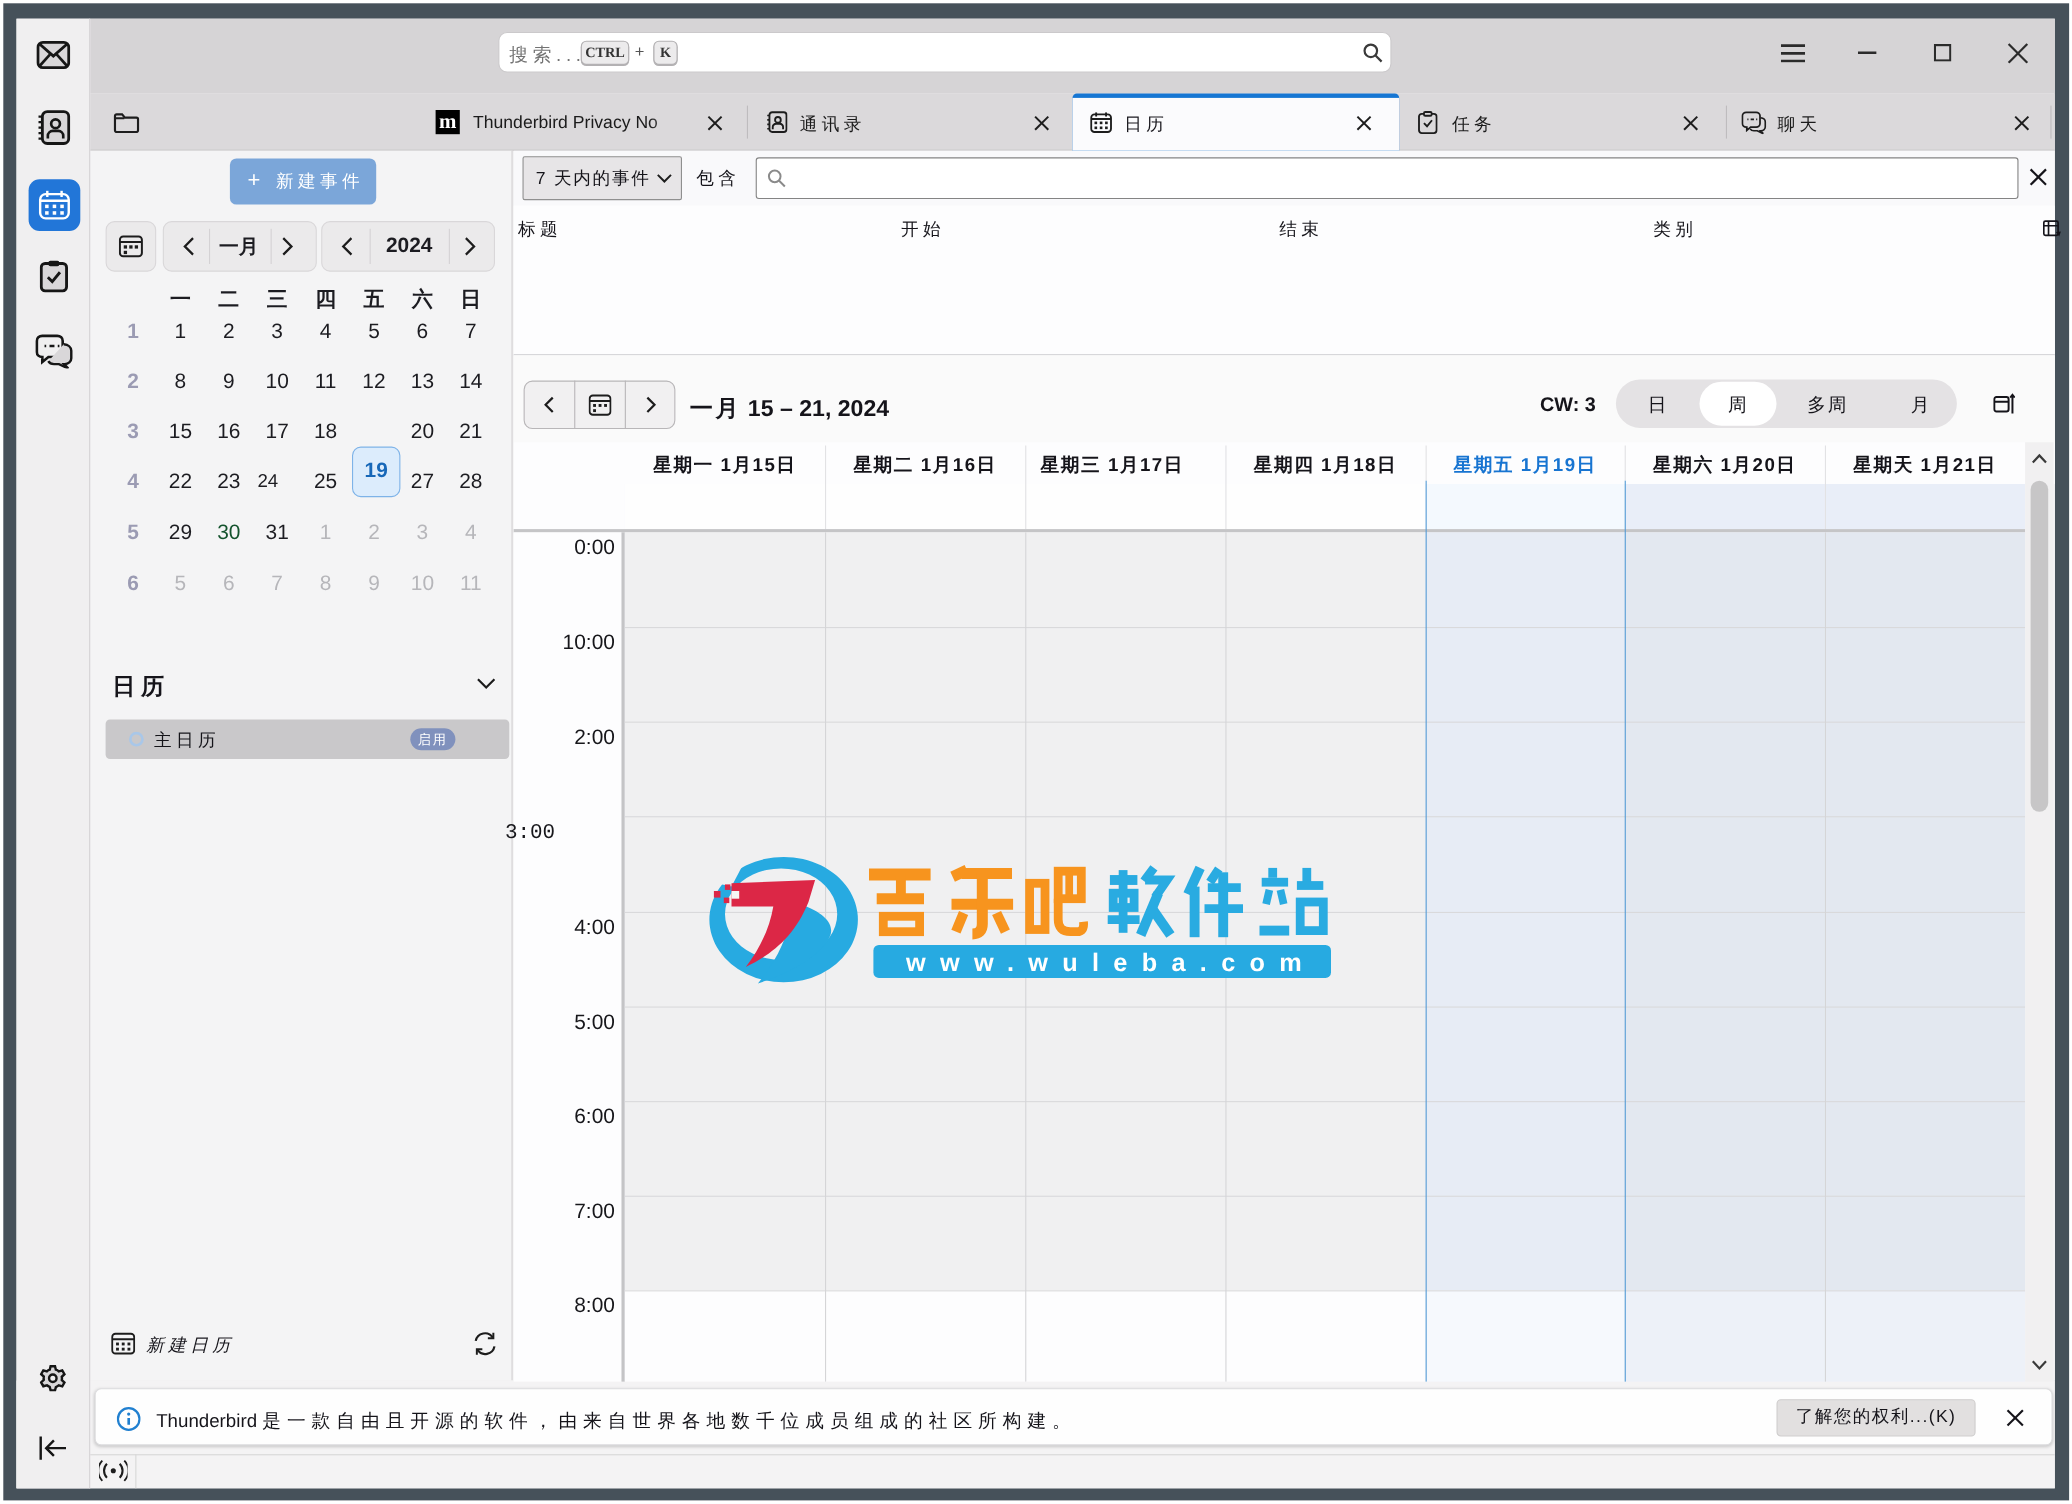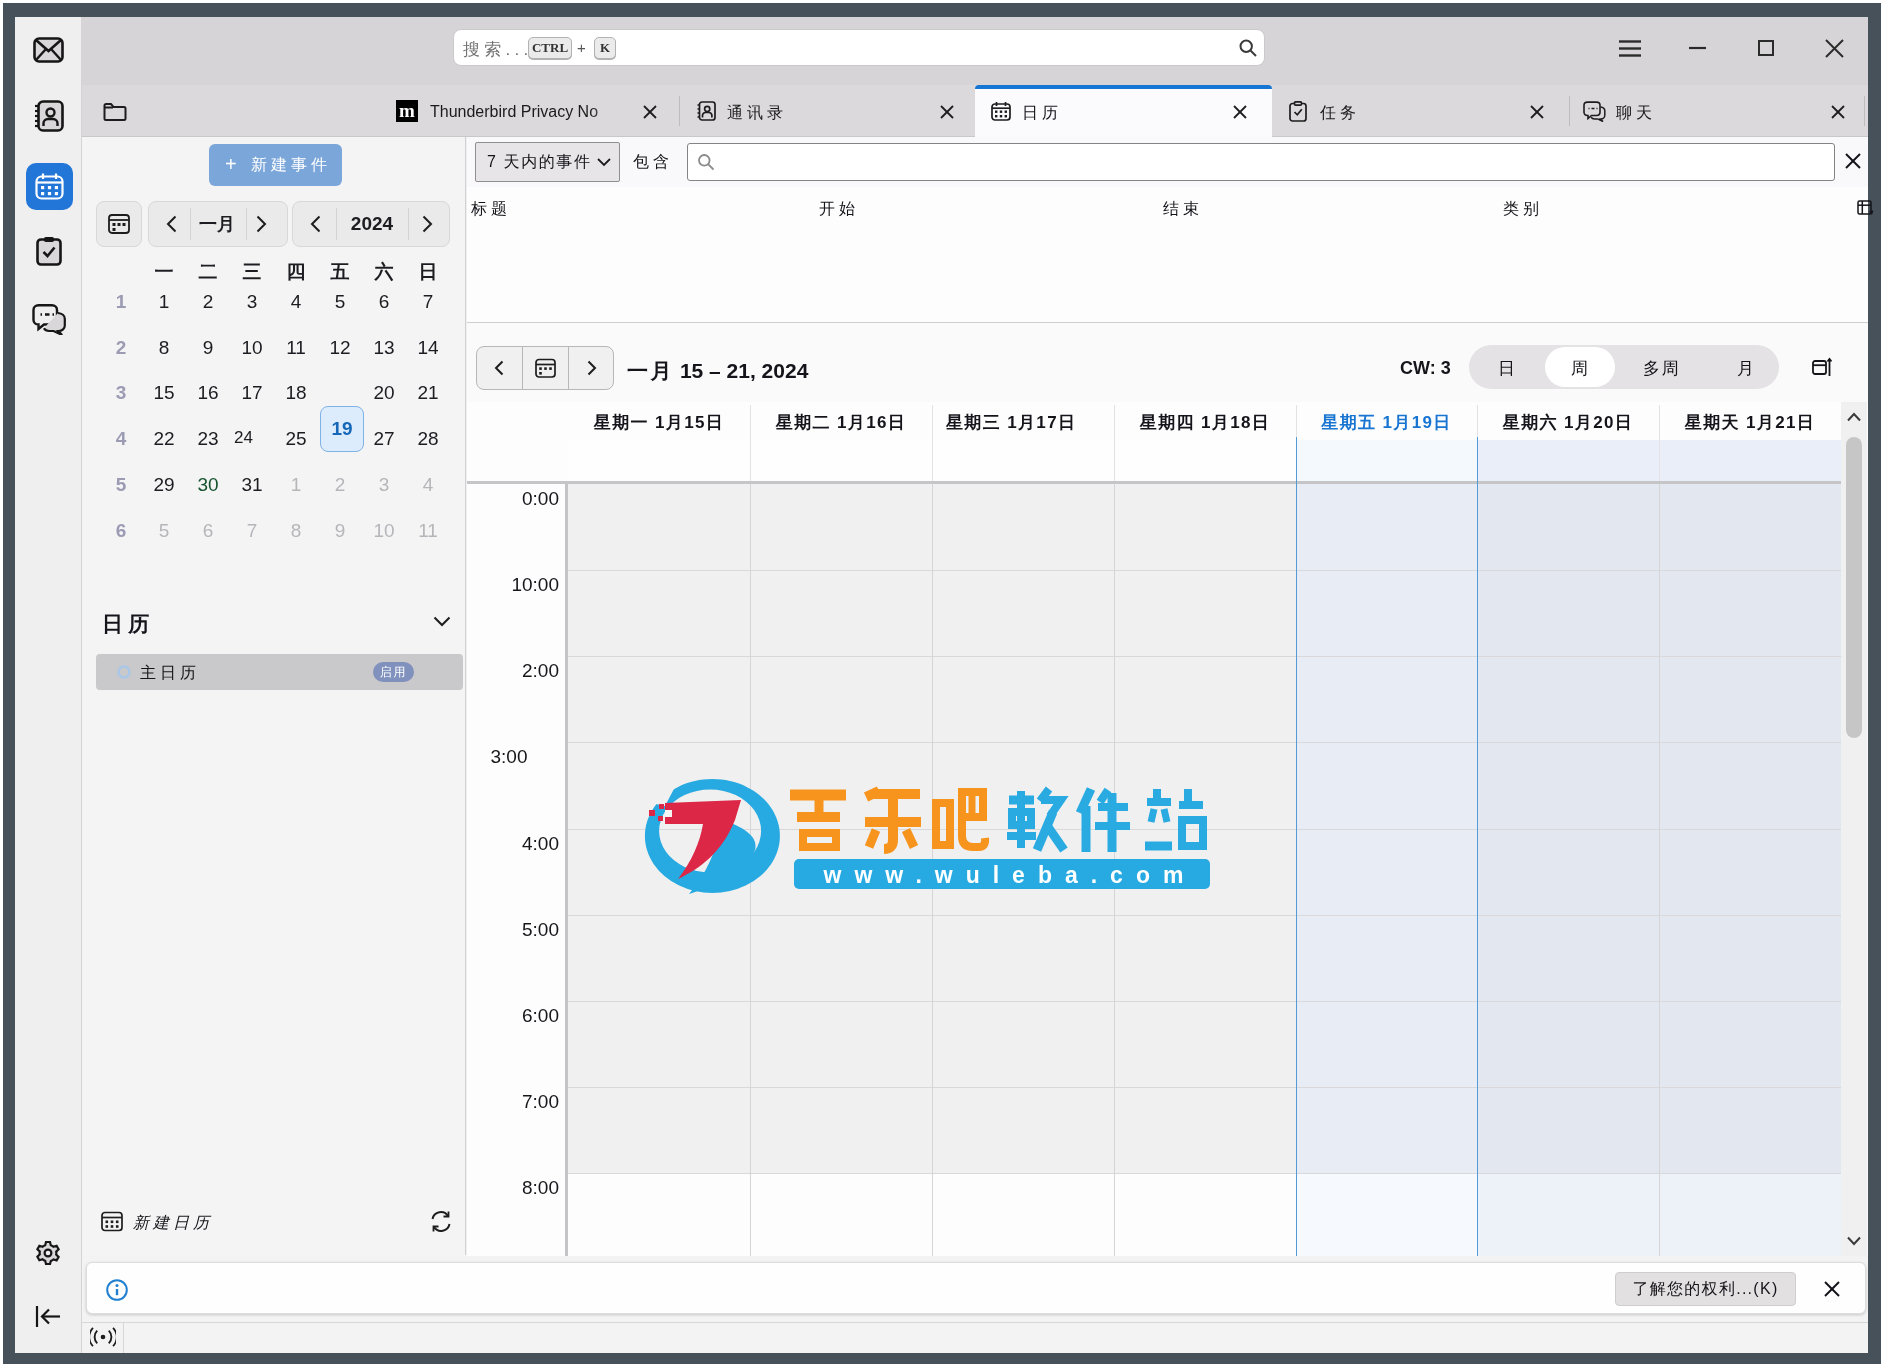--- a/index.html
+++ b/index.html
@@ -362,21 +362,21 @@
   <div class="a" style="left:568px;top:1173px;width:1273px;height:1px;background:#d9d9db;"></div>
   <div class="a" style="left:750px;top:484px;width:1px;height:772px;background:#d5d5d7;"></div>
   <div class="a" style="left:932px;top:484px;width:1px;height:772px;background:#d5d5d7;"></div>
   <div class="a" style="left:1114px;top:484px;width:1px;height:772px;background:#d5d5d7;"></div>
   <div class="a" style="left:1659px;top:484px;width:1px;height:772px;background:#d5d5d7;"></div>
   <div class="a" style="left:1296px;top:437px;width:1px;height:819px;background:#549bd5;"></div>
   <div class="a" style="left:1477px;top:437px;width:1px;height:819px;background:#549bd5;"></div>
   <div class="a" style="left:459px;top:488px;width:100px;text-align:right;font-size:19px;color:#17171b;">0:00</div>
   <div class="a" style="left:459px;top:574px;width:100px;text-align:right;font-size:19px;color:#17171b;">10:00</div>
   <div class="a" style="left:459px;top:660px;width:100px;text-align:right;font-size:19px;color:#17171b;">2:00</div>
-  <div class="a" style="left:459px;top:746px;width:100px;text-align:center;font-size:19px;color:#17171b;">3:00</div>
+  <div class="a" style="left:459px;top:746px;width:100px;text-align:left;font-size:19px;color:#17171b;font-family:Liberation Mono, monospace;">3:00</div>
   <div class="a" style="left:459px;top:833px;width:100px;text-align:right;font-size:19px;color:#17171b;">4:00</div>
   <div class="a" style="left:459px;top:919px;width:100px;text-align:right;font-size:19px;color:#17171b;">5:00</div>
   <div class="a" style="left:459px;top:1005px;width:100px;text-align:right;font-size:19px;color:#17171b;">6:00</div>
   <div class="a" style="left:459px;top:1091px;width:100px;text-align:right;font-size:19px;color:#17171b;">7:00</div>
   <div class="a" style="left:459px;top:1177px;width:100px;text-align:right;font-size:19px;color:#17171b;">8:00</div>
   <div class="a" style="left:1841px;top:402px;width:26px;height:854px;background:#f1f0f1;"></div>
   <svg class="a" style="left:1847px;top:412px;" width="14" height="10" viewBox="0 0 14 10" fill="none" stroke="#3a3a3a" stroke-width="2">
       <path d="M1 8.5 L7 2 l6 6.5"></path>
     </svg>
   <svg class="a" style="left:1847px;top:1236px;" width="14" height="10" viewBox="0 0 14 10" fill="none" stroke="#3a3a3a" stroke-width="2">
@@ -444,20 +444,21 @@
   </svg>
 
   <div class="a" style="left:82px;top:1322px;width:1786px;height:1px;background:#d8d7d8;"></div>
   <div class="a" style="left:123px;top:1322px;width:1px;height:31px;background:#d8d7d8;"></div>
   <div class="a" style="left:86px;top:1262px;width:1780px;height:52px;background:#fefefe;border:1px solid #dddddf;border-radius:6px;box-sizing:border-box;box-shadow:0 1px 3px rgba(0,0,0,.18);"></div>
   <svg class="a" style="left:106px;top:1279px;" width="22" height="22" viewBox="0 0 22 22" fill="none">
       <circle cx="11" cy="11" r="9.8" stroke="#2180d0" stroke-width="2"></circle>
       <line x1="11" y1="10" x2="11" y2="16.2" stroke="#2180d0" stroke-width="2.4"></line>
       <circle cx="11" cy="6.5" r="1.5" fill="#2180d0"></circle>
     </svg>
+  <div class="a" style="left:142px;top:1280px;font-size:17px;color:#15141a;white-space:nowrap;">Thunderbird <span style="letter-spacing:.32em;">是一款自由且开源的软件，由来自世界各地数千位成员组成的社区所构建。</span></div>
   <div class="a" style="left:1615px;top:1272px;width:181px;height:34px;background:#e2e0e0;border:1px solid #cfcdcd;border-radius:4px;box-sizing:border-box;text-align:center;font-size:16px;color:#15141a;line-height:32px;letter-spacing:.08em;">了解您的权利...(K)</div>
   <svg class="a" style="left:1823px;top:1280px;" width="18" height="18" viewBox="0 0 18 18" stroke="#15141a" stroke-width="1.9">
       <line x1="2" y1="2" x2="16" y2="16"></line>
       <line x1="16" y1="2" x2="2" y2="16"></line>
     </svg>
   <svg class="a" style="left:90px;top:1327px;" width="26" height="20" viewBox="0 0 24 19" fill="none" stroke="#1d1d1d" stroke-width="1.8">
       <circle cx="12" cy="9.5" r="2.2" fill="#1d1d1d" stroke="none"></circle>
       <path d="M6.5 3.5 a8.5 8.5 0 0 0 0 12"></path>
       <path d="M17.5 3.5 a8.5 8.5 0 0 1 0 12"></path>
       <path d="M2.5 0.8 a12.5 12.5 0 0 0 0 17.4" stroke-width="1.6"></path>

